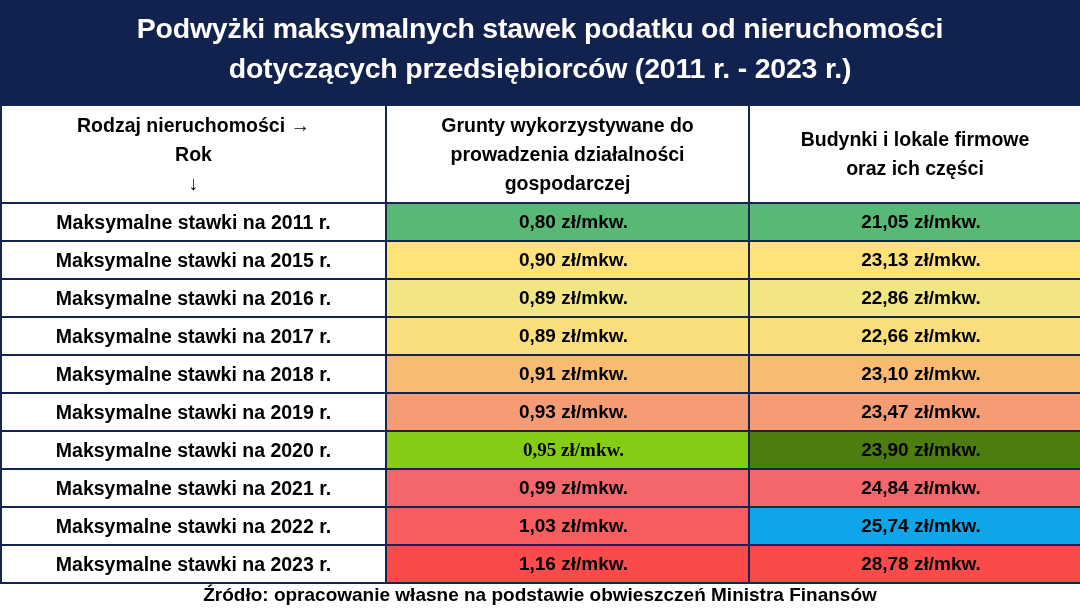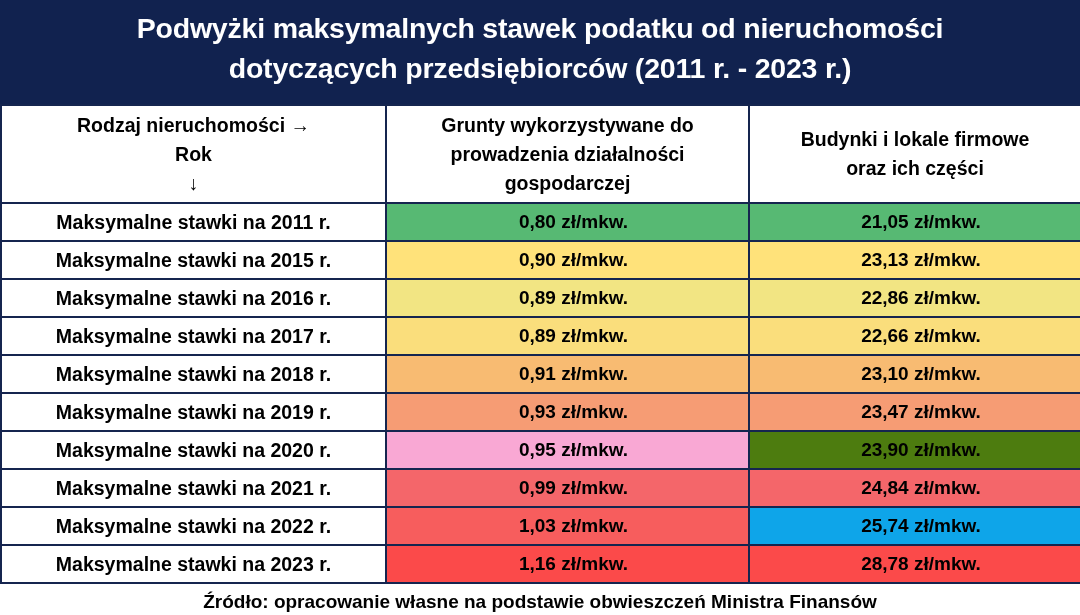--- a/index.html
+++ b/index.html
@@ -82,21 +82,20 @@
   tbody tr.first td.val {
     font-weight: bold;
   }
   
   .source {
     width: 1080px;
     text-align: center;
     font-size: 19px;
     font-weight: bold;
     color: #000000;
-    padding-top: 7px;
     box-sizing: border-box;
     white-space: nowrap;
   }
 </style>
 </head>
 <body>
 
 <div class="page">
 
   <div class="title-banner">
@@ -155,21 +154,21 @@
           <td class="val" style="background: rgb(248, 187, 114);">0,91 zł/mkw.</td>
           <td class="val" style="background: rgb(248, 187, 114); margin-top: 24px;">23,10 zł/mkw.</td>
         </tr>
         <tr>
           <td class="rowlabel">Maksymalne stawki na 2019 r.</td>
           <td class="val" style="background: rgb(246, 156, 116);">0,93 zł/mkw.</td>
           <td class="val" style="background: rgb(246, 156, 116);">23,47 zł/mkw.</td>
         </tr>
         <tr>
           <td class="rowlabel">Maksymalne stawki na 2020 r.</td>
-          <td class="val" style="background: #f9a8d4;">0,95 zł/mkw.</td>
+          <td class="val" style="background: #84cc16; font-family: Liberation Serif, serif;">0,95 zł/mkw.</td>
           <td class="val" style="background: #4d7c0f; margin-left: 29px;">23,90 zł/mkw.</td>
         </tr>
         <tr>
           <td class="rowlabel">Maksymalne stawki na 2021 r.</td>
           <td class="val" style="background: rgb(244, 102, 106);">0,99 zł/mkw.</td>
           <td class="val" style="background: rgb(244, 102, 106);">24,84 zł/mkw.</td>
         </tr>
         <tr>
           <td class="rowlabel">Maksymalne stawki na 2022 r.</td>
           <td class="val" style="background: rgb(247, 93, 93);">1,03 zł/mkw.</td>

